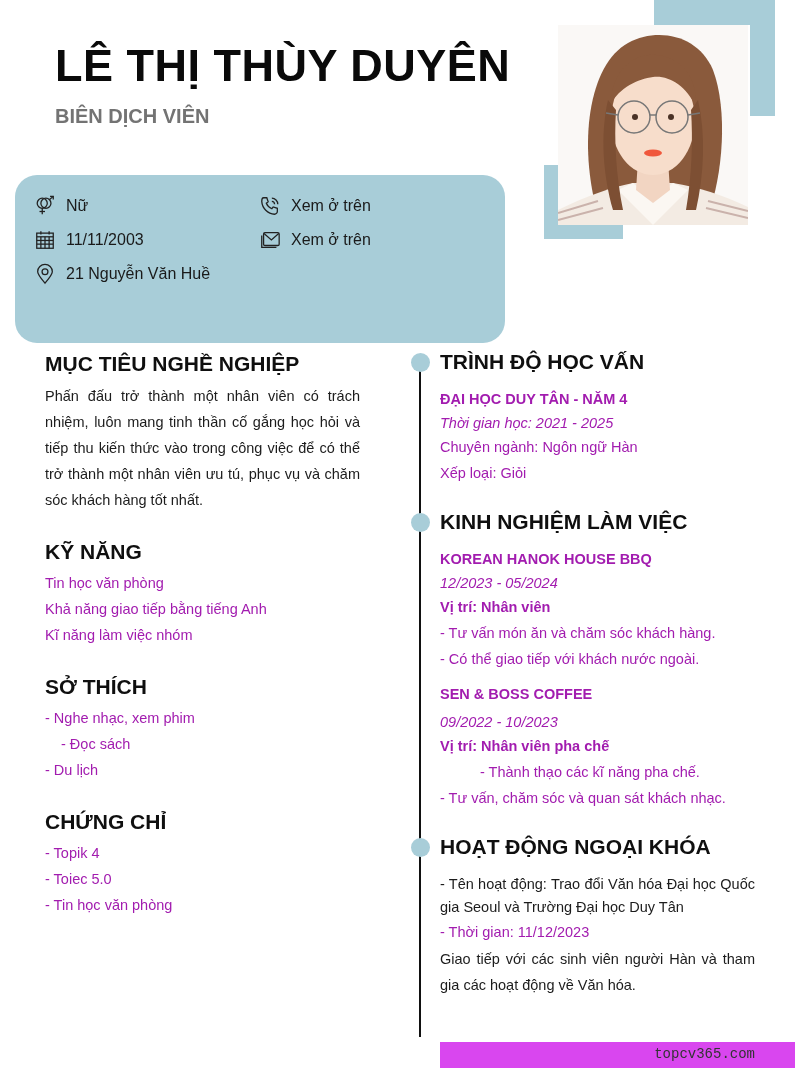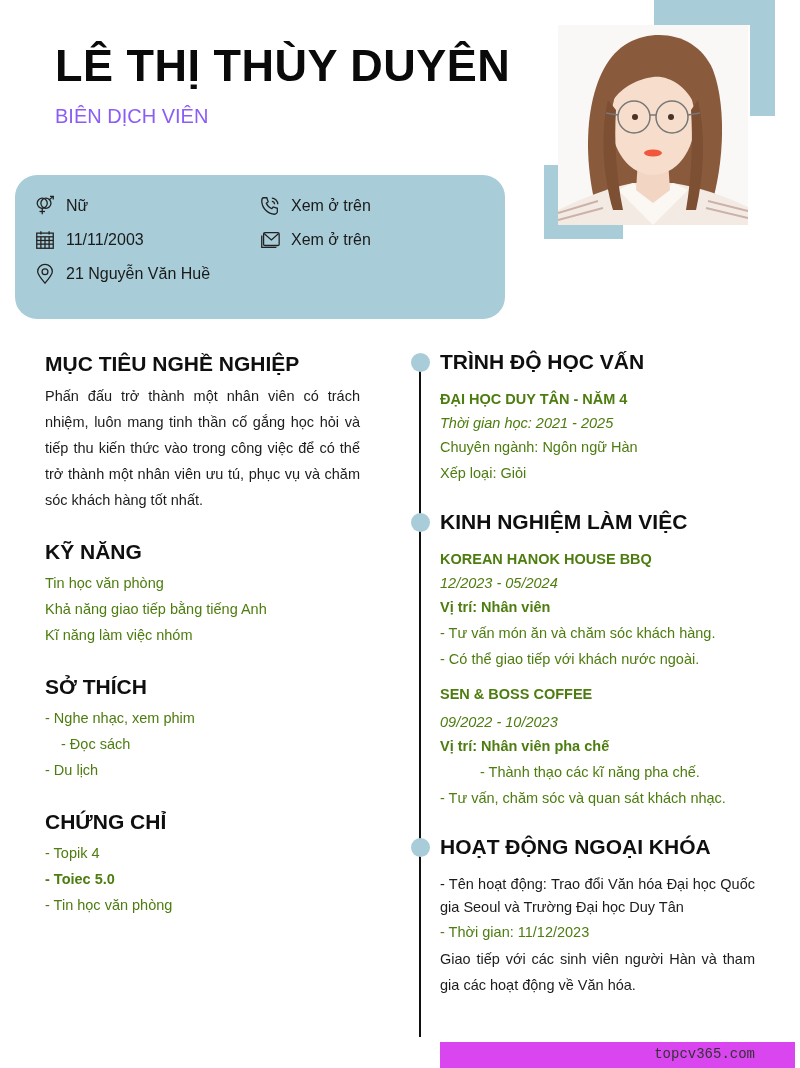--- a/index.html
+++ b/index.html
@@ -1,31 +1,31 @@
 <!DOCTYPE html>
 <html><head>
 <meta charset="utf-8">
 <style>
   * { box-sizing: border-box; margin: 0; padding: 0; }
   html, body { width: 800px; height: 1068px; background: #ffffff; overflow: hidden; }
   body { position: relative; font-family: "Liberation Sans", "DejaVu Sans", sans-serif; color: #111; }
 
   .name { position: absolute; left: 55px; top: 40px; font-size: 45px; font-weight: bold; letter-spacing: 0.5px; color: #0a0a0a; white-space: nowrap; }
-  .job { position: absolute; left: 55px; top: 105px; font-size: 20px; font-weight: normal; color: #8b5cf6; }
+  .job { position: absolute; left: 55px; top: 105px; font-size: 20px; font-weight: bold; color: #737373; }
 
   .deco { position: absolute; background: #a8cdd8; }
 
   .photo { position: absolute; left: 558px; top: 25px; width: 190px; height: 200px; overflow: hidden; background: #f6f3f1; }
 
-  .contact-box { position: absolute; left: 15px; top: 175px; width: 490px; height: 144px; background: #a8cdd8; border-radius: 22px; }
+  .contact-box { position: absolute; left: 15px; top: 175px; width: 490px; height: 168px; background: #a8cdd8; border-radius: 22px; }
   .contact-item { position: absolute; display: flex; align-items: center; font-size: 16px; color: #1a1a1a; white-space: nowrap; }
   .contact-item svg { width: 22px; height: 22px; margin-right: 10px; flex: none; }
 
   .sec-title { position: absolute; font-size: 21px; font-weight: bold; color: #0f0f0f; white-space: nowrap; }
-  .line { position: absolute; font-size: 14.5px; color: #4d7c0f; white-space: nowrap; }
+  .line { position: absolute; font-size: 14.5px; color: #a21caf; white-space: nowrap; }
   .para { position: absolute; font-size: 14.5px; line-height: 26px; color: #1c1c1c; text-align: justify; }
   .bold { font-weight: bold; }
   .ital { font-style: italic; }
 
   .timeline { position: absolute; left: 419px; top: 362px; width: 2px; height: 675px; background: #111; }
   .dot { position: absolute; width: 19px; height: 19px; border-radius: 50%; background: #a8cdd8; }
 
   .footer { position: absolute; left: 440px; top: 1042px; width: 355px; height: 26px; background: #d946ef; }
   .footer span { position: absolute; right: 40px; top: 4px; font-family: "Liberation Mono", "DejaVu Sans Mono", monospace; font-size: 14px; color: #333; }
 </style>
@@ -138,21 +138,21 @@
 <div class="line" style="left:45px;top:601px;">Khả năng giao tiếp bằng tiếng Anh</div>
 <div class="line" style="left:45px;top:627px;">Kĩ năng làm việc nhóm</div>
 
 <div class="sec-title" style="left:45px;top:675px;">SỞ THÍCH</div>
 <div class="line" style="left:45px;top:710px;">- Nghe nhạc, xem phim</div>
 <div class="line" style="left:61px;top:736px;">- Đọc sách</div>
 <div class="line" style="left:45px;top:762px;">- Du lịch</div>
 
 <div class="sec-title" style="left:45px;top:810px;">CHỨNG CHỈ</div>
 <div class="line" style="left:45px;top:845px;">- Topik 4</div>
-<div class="line" style="left:45px;top:871px;font-weight:bold;">- Toiec 5.0</div>
+<div class="line" style="left:45px;top:871px;">- Toiec 5.0</div>
 <div class="line" style="left:45px;top:897px;">- Tin học văn phòng</div>
 
 <div class="timeline"></div>
 <div class="dot" style="left:411px;top:353px;"></div>
 <div class="dot" style="left:411px;top:513px;"></div>
 <div class="dot" style="left:411px;top:838px;"></div>
 
 <div class="sec-title" style="left:440px;top:350px;">TRÌNH ĐỘ HỌC VẤN</div>
 <div class="line bold" style="left:440px;top:391px;">ĐẠI HỌC DUY TÂN - NĂM 4</div>
 <div class="line ital" style="left:440px;top:415px;">Thời gian học: 2021 - 2025</div>

